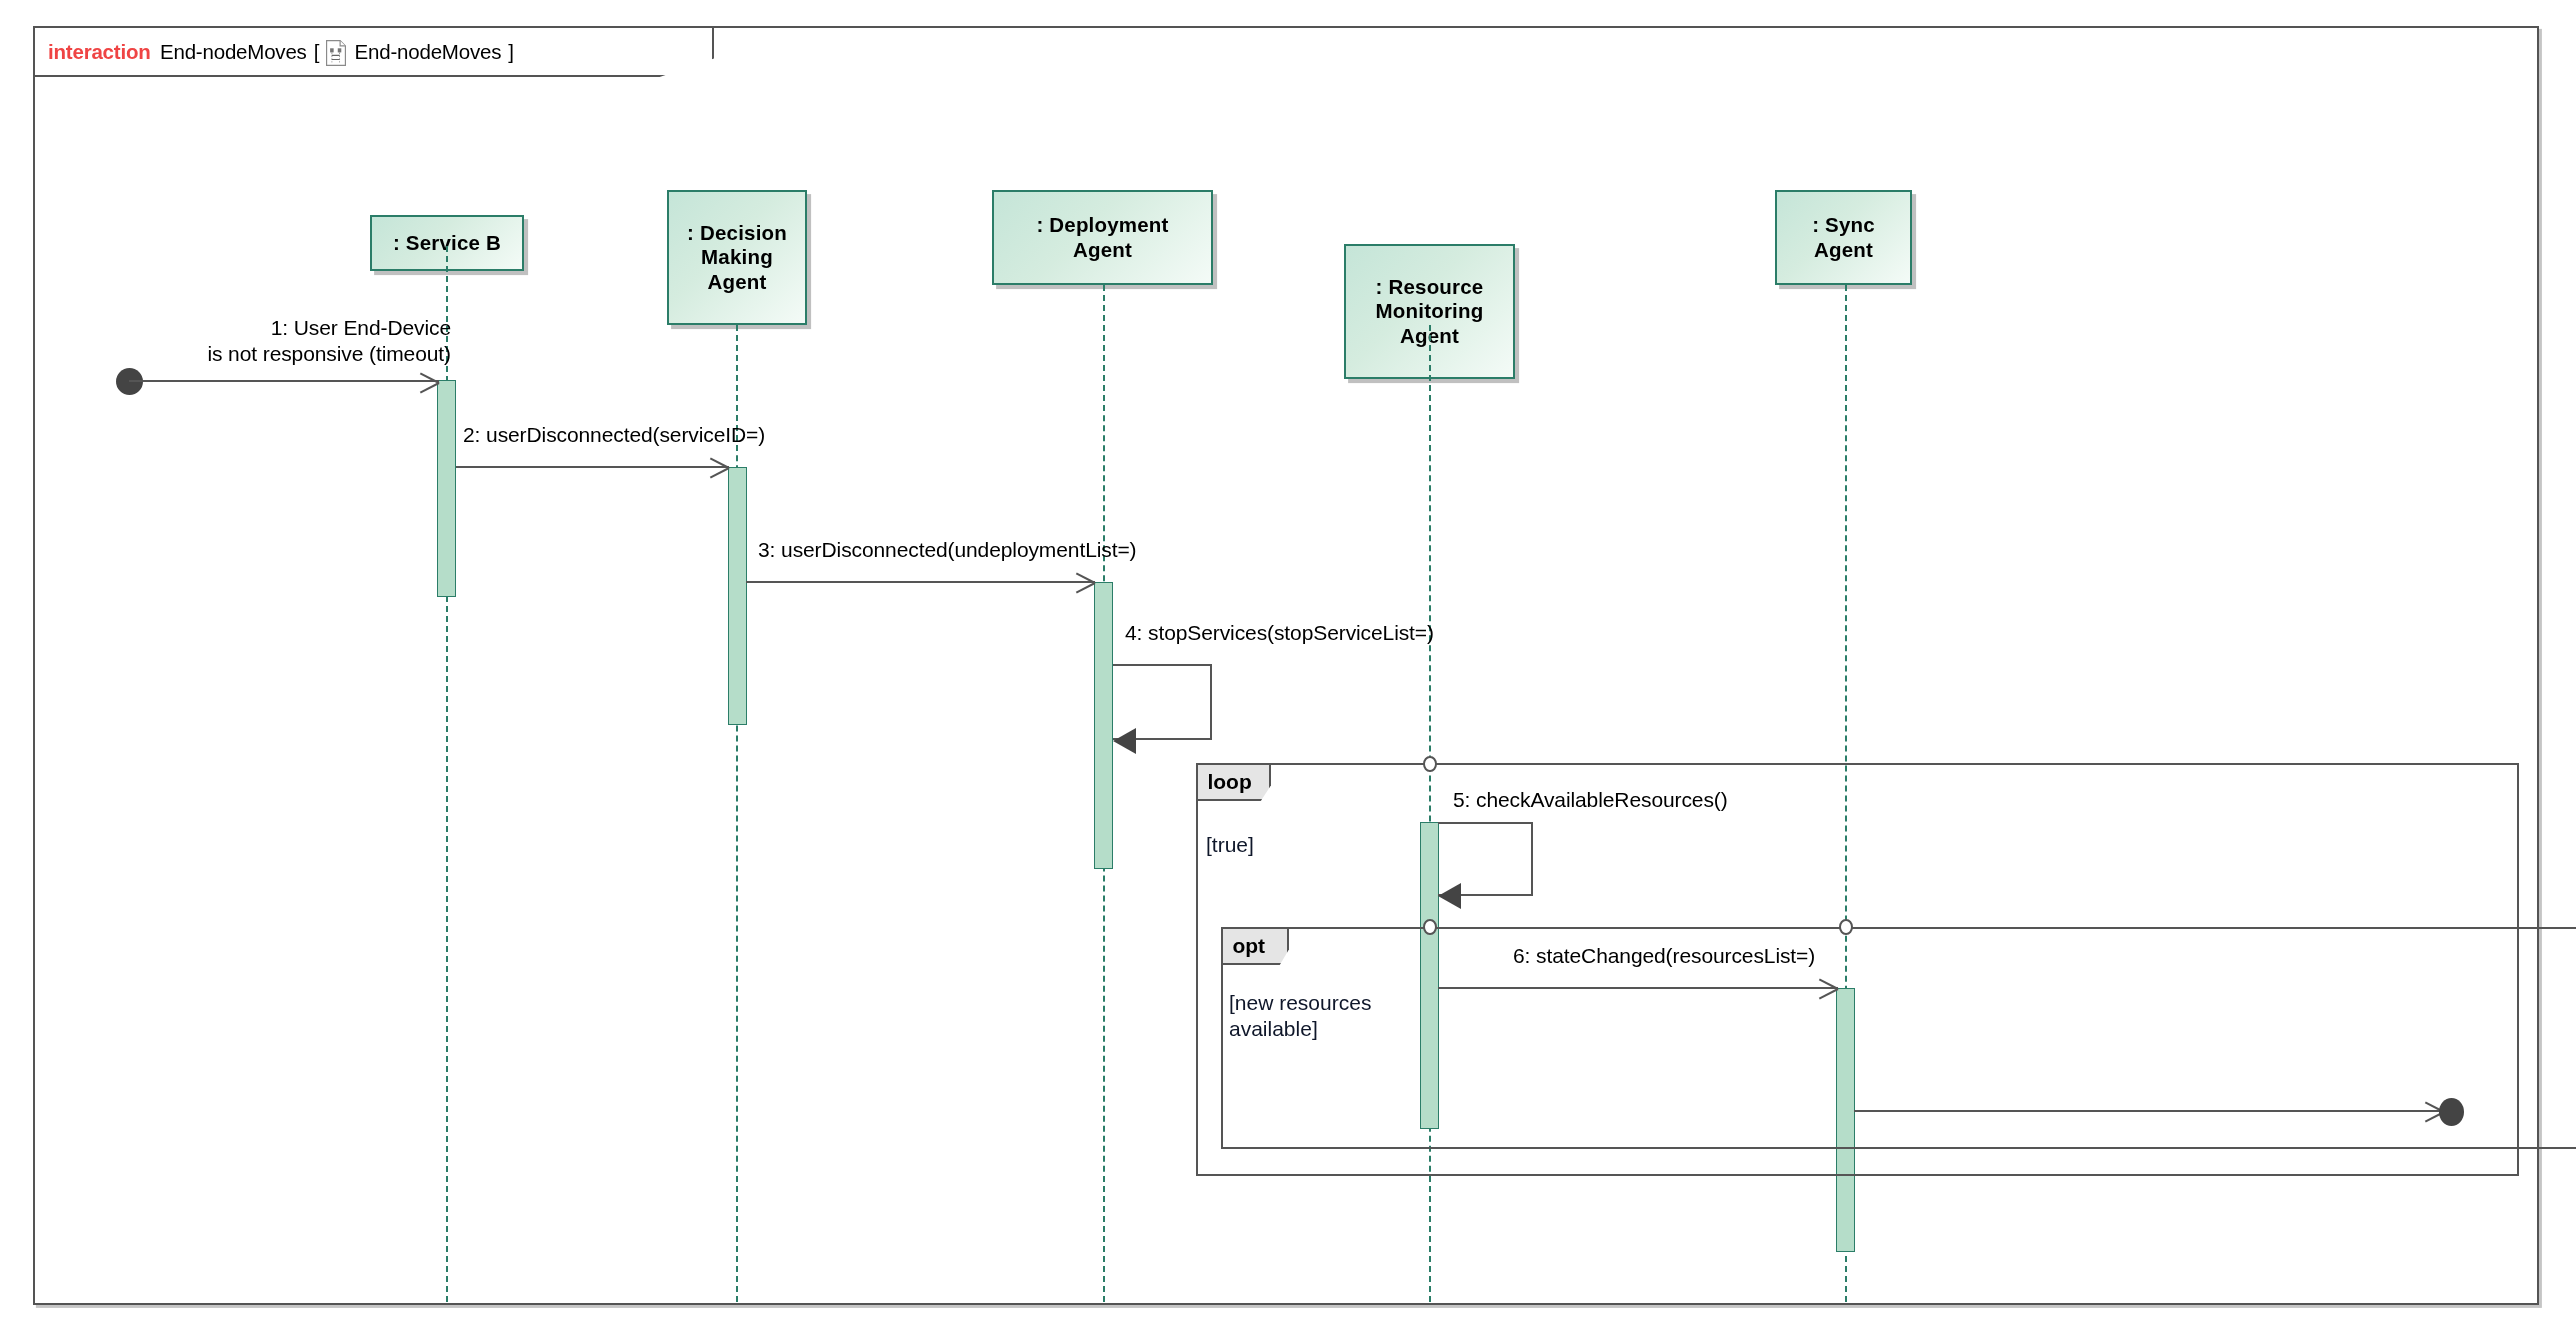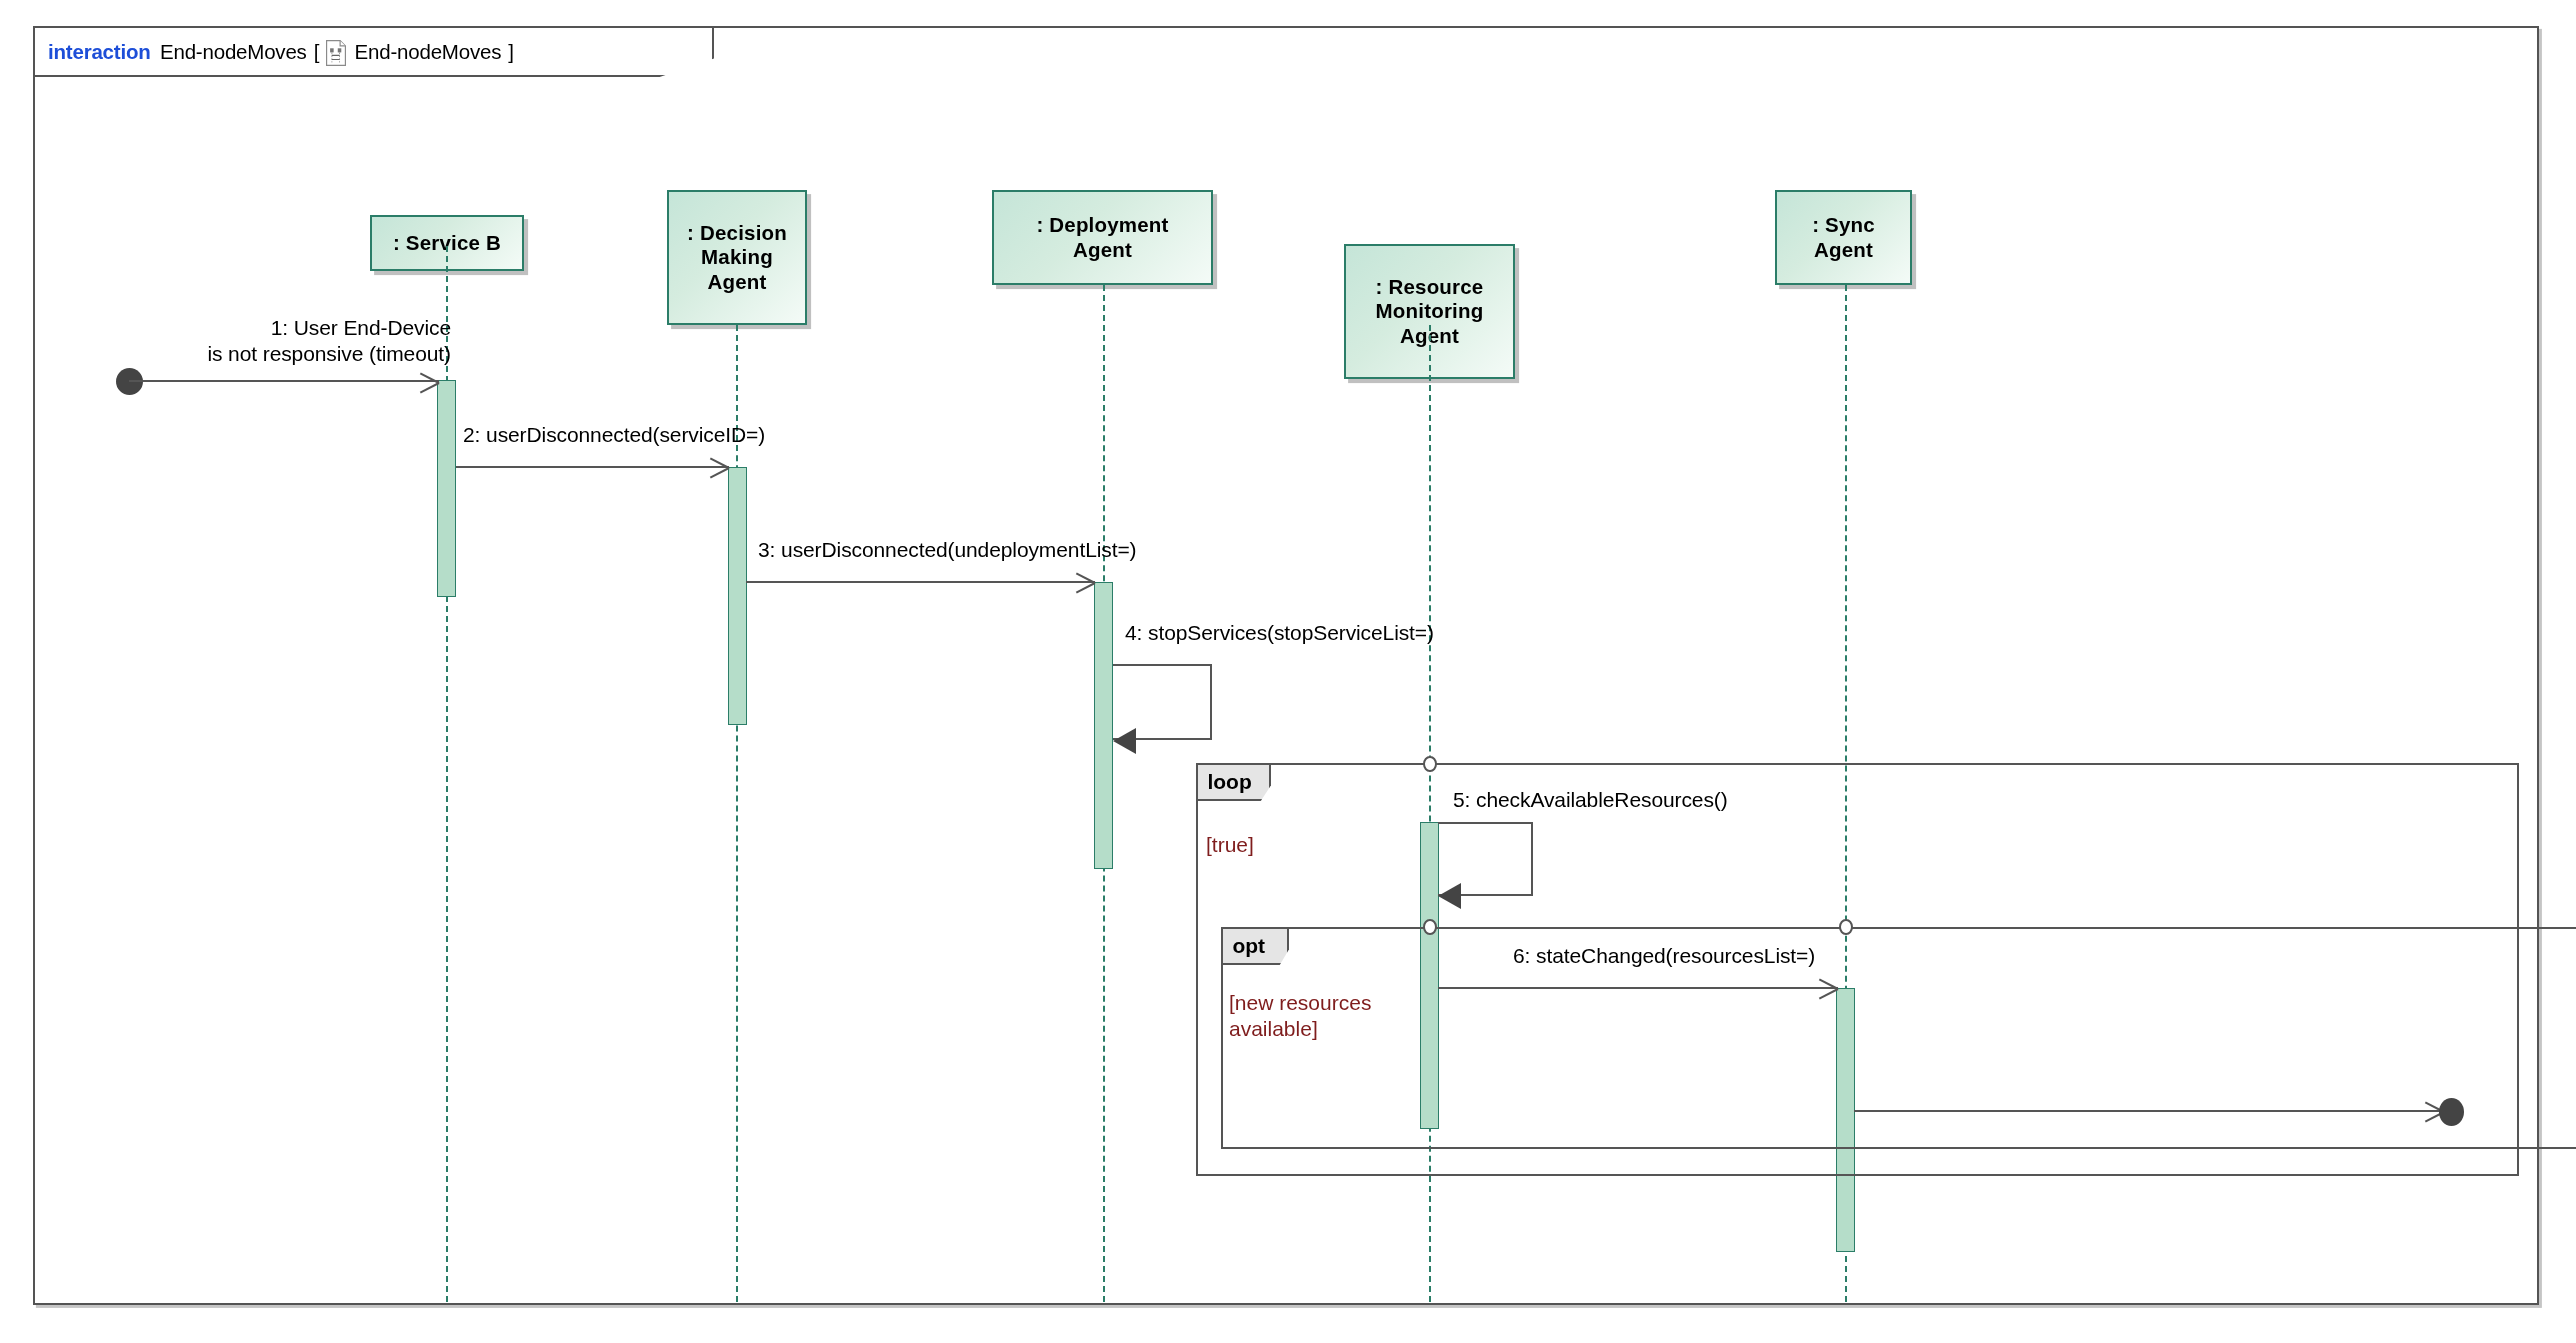--- a/index.html
+++ b/index.html
@@ -48,21 +48,21 @@
     -webkit-clip-path: polygon(0 0, 100% 0, 100% 62%, 92% 100%, 0 100%);
     clip-path: polygon(0 0, 100% 0, 100% 62%, 92% 100%, 0 100%);
     display: flex;
     align-items: center;
     padding-left: 13px;
     white-space: nowrap;
   }
   #frame-tab .kw {
     font-size: 20.5px;
     font-weight: bold;
-    color: #1d4ed8;
+    color: #ef4444;
     letter-spacing: -0.2px;
   }
   #frame-tab .nm {
     font-size: 20.5px;
     color: #000000;
     margin-left: 9.4px;
     letter-spacing: -0.2px;
   }
   #frame-tab .brk {
     font-size: 20.5px;
@@ -199,21 +199,21 @@
     display: flex;
     align-items: center;
     padding-left: 9.4px;
     font-weight: bold;
     font-size: 21px;
     color: #000000;
   }
   .fragment-guard {
     position: absolute;
     font-size: 21px;
-    color: #7f1d1d;
+    color: #0f172a;
     line-height: 1.22;
     white-space: pre;
   }
 
   
   .gate-circle {
     position: absolute;
     width: 14px;
     height: 16.4px;
     border: 2.3px solid #555555;

